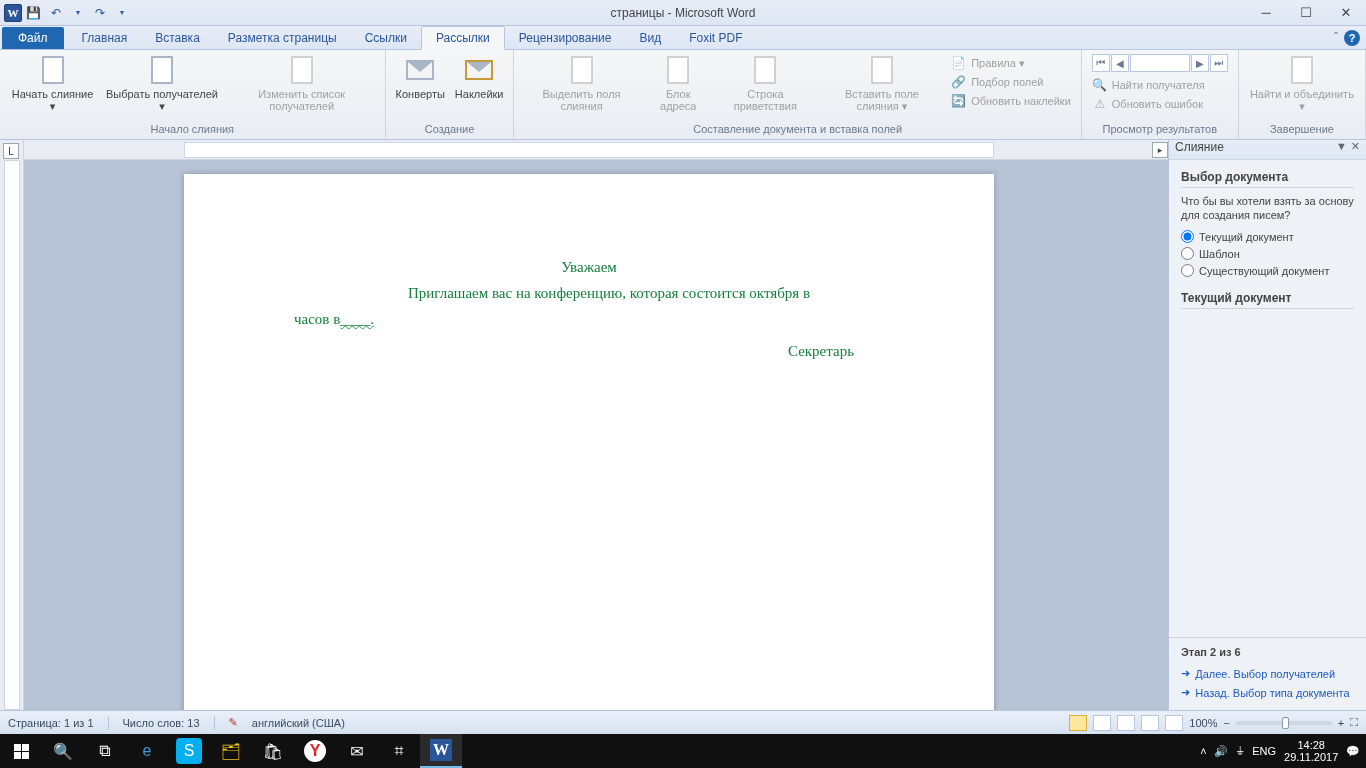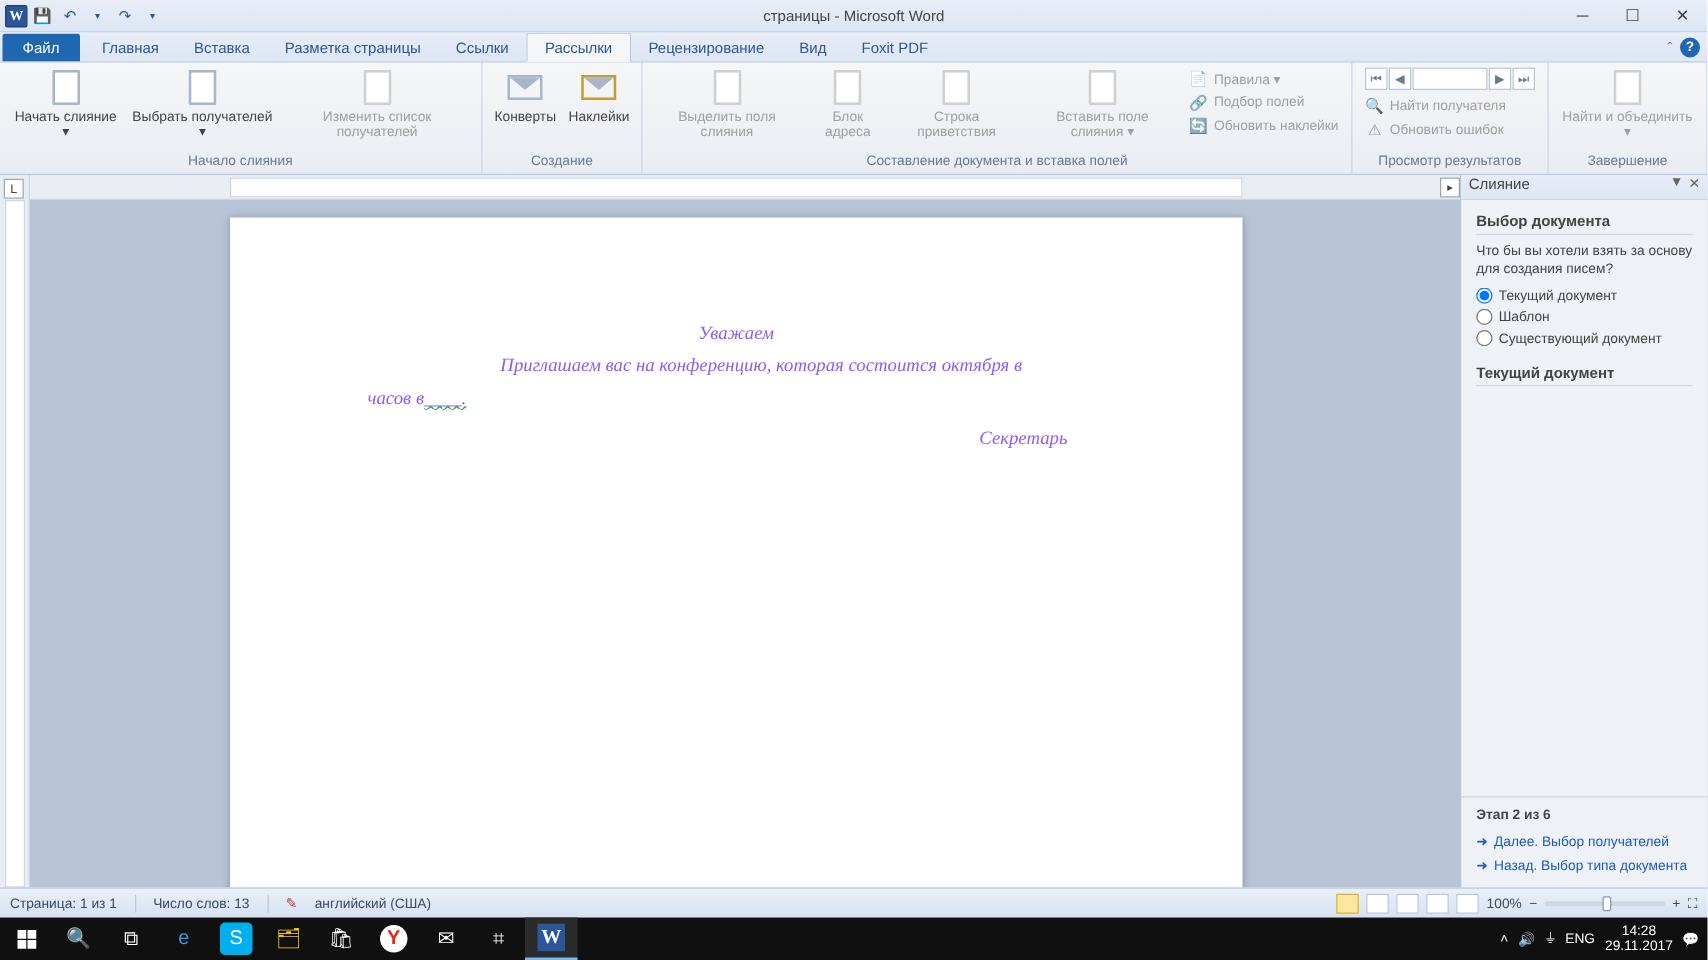--- a/index.html
+++ b/index.html
@@ -39,21 +39,21 @@
 
 
 .workspace{position:absolute;top:140px;left:0;right:0;bottom:58px;background:#b7c4d5;display:flex}
 .left-edge{width:24px;background:#e9edf3;border-right:1px solid #cdd6e3;position:relative}
 .left-edge .Lbox{position:absolute;top:3px;left:3px;width:16px;height:16px;border:1px solid #9aa;background:#fff;font-size:10px;display:flex;align-items:center;justify-content:center}
 .ruler-h{position:absolute;top:0;left:24px;right:198px;height:20px;background:#e9edf3;border-bottom:1px solid #cdd6e3}
 .ruler-h .track{position:absolute;left:160px;width:810px;height:16px;top:2px;background:#fff;border:1px solid #cdd6e3}
 .ruler-v{position:absolute;top:20px;left:4px;width:16px;bottom:0;background:#fff;border:1px solid #cdd6e3}
 .doc-area{position:absolute;top:20px;left:24px;right:198px;bottom:0;overflow:hidden}
 .page{position:absolute;top:14px;left:160px;width:810px;height:1000px;background:#fff;box-shadow:0 0 6px rgba(0,0,0,.25)}
-.page .content{padding:80px 100px;font-family:"Times New Roman",serif;font-style:italic;font-size:15px;line-height:26px;color:#8b5cf6}
+.page .content{padding:80px 100px;font-family:"Times New Roman",serif;font-size:15px;line-height:26px;color:#15803d}
 .page .c1{text-align:center}
 .page .c2{text-align:center;padding-left:40px}
 .page .c3{text-align:left;padding-left:10px}
 .page .c3 .wavy{text-decoration:underline wavy #2e9e4f;text-decoration-thickness:1px}
 .page .c4{text-align:right;padding-right:40px;margin-top:6px}
 .vscroll{position:absolute;top:20px;right:182px;width:16px;bottom:0;background:#e9edf3;border-left:1px solid #cdd6e3}
 .vscroll .thumb{position:absolute;top:2px;left:2px;right:2px;height:100px;background:#cdd6e3;border:1px solid #b8c7de;border-radius:2px}
 .vscroll .arrow{position:absolute;left:0;right:0;height:16px;display:flex;align-items:center;justify-content:center;font-size:9px;color:#666;background:#e9edf3}
 .vscroll .pageup{bottom:48px}
 .vscroll .circ{bottom:32px}

